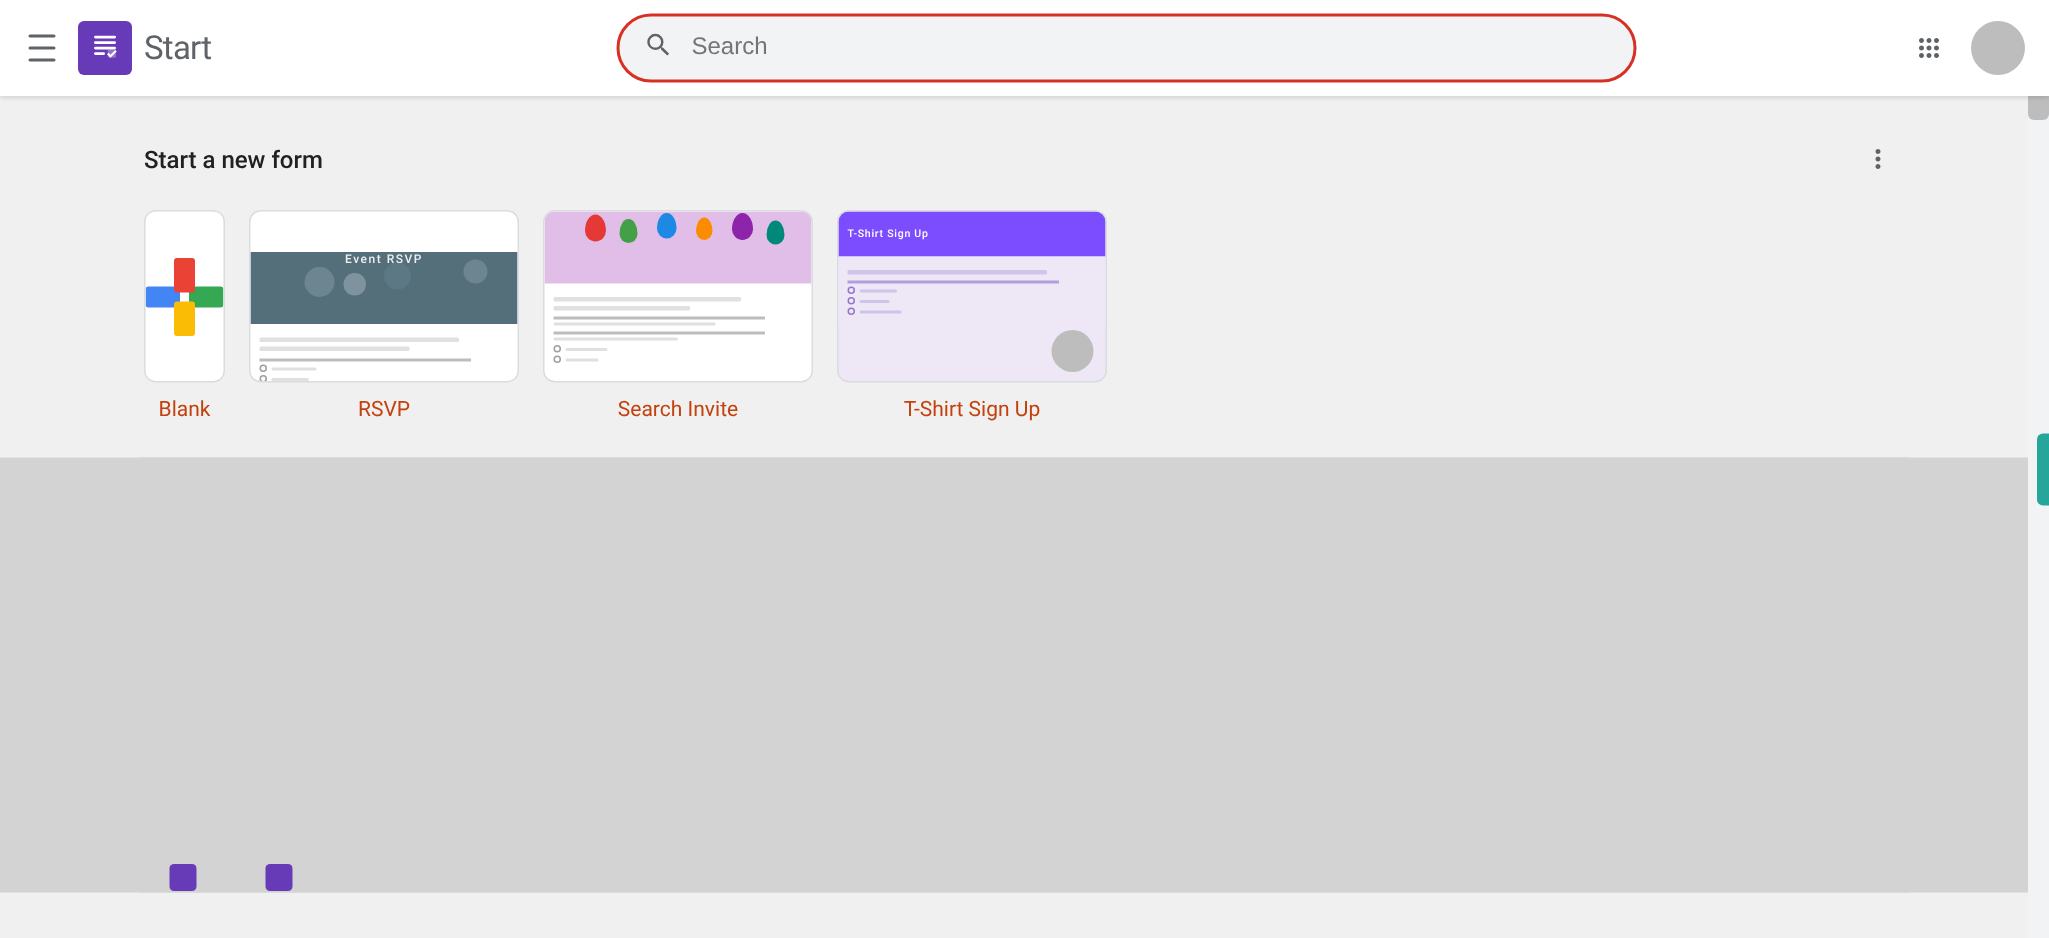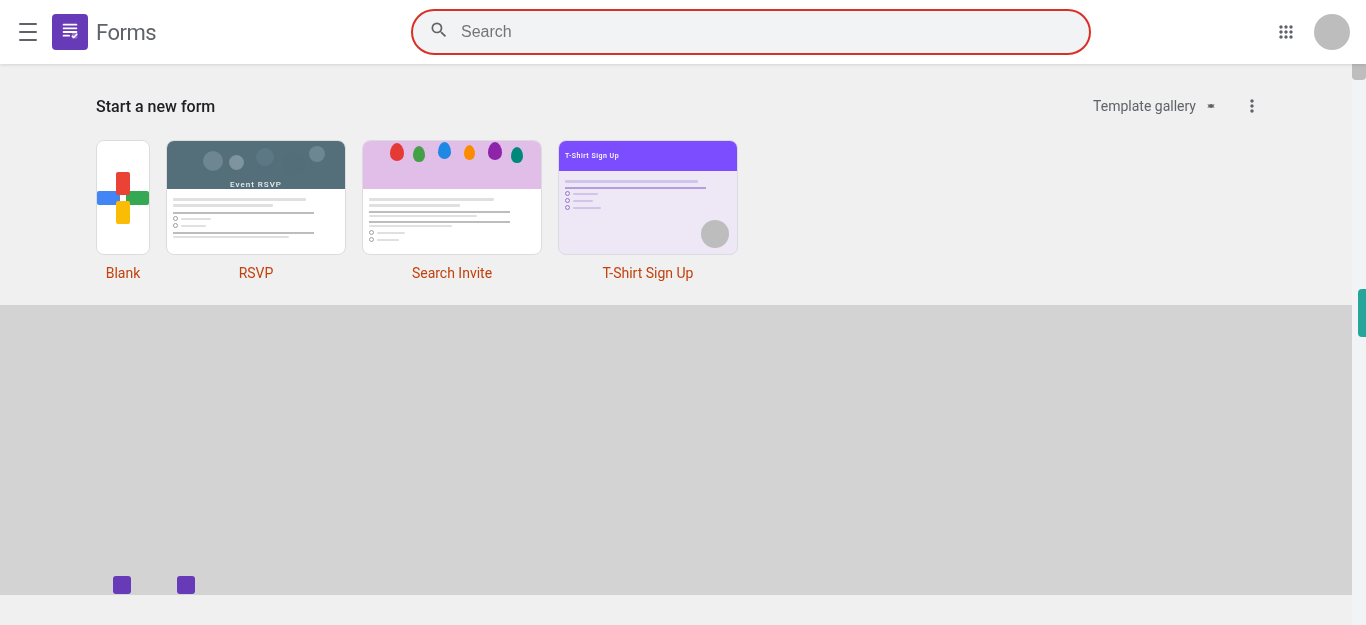--- a/index.html
+++ b/index.html
@@ -234,21 +234,21 @@
       <div class="logo-icon">
         <svg viewBox="0 0 24 24" fill="white">
           <rect x="4" y="3" width="16" height="2" rx="1"></rect>
           <rect x="4" y="7" width="16" height="2" rx="1"></rect>
           <rect x="4" y="11" width="16" height="2" rx="1"></rect>
           <rect x="4" y="15" width="8" height="2" rx="1"></rect>
           <rect x="14" y="13" width="6" height="6" rx="1" fill="white" opacity="0.3"></rect>
           <polyline points="14,16 16,18 20,14" stroke="white" stroke-width="1.5" fill="none"></polyline>
         </svg>
       </div>
-      <span class="app-name">Forms</span>
+      <span class="app-name">Start</span>
     </div>
   </div>
 
   <div class="search-container">
     <div class="search-box">
       <span class="search-icon">
         <svg width="20" height="20" viewBox="0 0 24 24" fill="#5f6368">
           <path d="M15.5 14h-.79l-.28-.27A6.471 6.471 0 0 0 16 9.5 6.5 6.5 0 1 0 9.5 16c1.61 0 3.09-.59 4.23-1.57l.27.28v.79l5 4.99L20.49 19l-4.99-5zm-6 0C7.01 14 5 11.99 5 9.5S7.01 5 9.5 5 14 7.01 14 9.5 11.99 14 9.5 14z"></path>
         </svg>
       </span>
@@ -264,27 +264,20 @@
     </div>
     <div class="avatar"></div>
   </div>
 </div>
 
 <div class="main-content">
 
   <div class="template-section-header">
     <span class="section-title">Start a new form</span>
     <div class="header-right-controls">
-      <div class="template-gallery-btn">
-        <span>Template gallery</span>
-        <svg width="18" height="18" viewBox="0 0 24 24" fill="#5f6368">
-          <path d="M7 14l5-5 5 5z"></path>
-          <path d="M7 10l5 5 5-5z"></path>
-        </svg>
-      </div>
       <div class="more-btn">
         <svg width="20" height="20" viewBox="0 0 24 24" fill="#5f6368">
           <path d="M12 8c1.1 0 2-.9 2-2s-.9-2-2-2-2 .9-2 2 .9 2 2 2zm0 2c-1.1 0-2 .9-2 2s.9 2 2 2 2-.9 2-2-.9-2-2-2zm0 6c-1.1 0-2 .9-2 2s.9 2 2 2 2-.9 2-2-.9-2-2-2z"></path>
         </svg>
       </div>
     </div>
   </div>
 
   <div class="templates-grid">
 
@@ -303,21 +296,21 @@
         </div>
       </div>
       <span class="template-label">Blank</span>
     </div>
 
 
     <div class="template-card">
       <div class="template-thumbnail" style="background:#fff;">
         <div style="height:100%;">
 
-          <div style="width:100%; height:48px; background:#546e7a; display:flex; align-items:flex-end; justify-content:center; position:relative; overflow:hidden;">
+          <div style="width:100%; height:48px; background:#546e7a; display:flex; align-items:flex-start; justify-content:center; position:relative; overflow:hidden;margin-top:27px;">
 
             <div style="position:absolute; width:100%; height:100%; opacity:0.7;">
               <div style="position:absolute; width:20px; height:20px; border-radius:50%; background:#78909c; left:20%; top:20%;"></div>
               <div style="position:absolute; width:15px; height:15px; border-radius:50%; background:#90a4ae; left:35%; top:30%;"></div>
               <div style="position:absolute; width:18px; height:18px; border-radius:50%; background:#607d8b; left:50%; top:15%;"></div>
               <div style="position:absolute; width:22px; height:22px; border-radius:50%; background:#546e7a; left:65%; top:25%;"></div>
               <div style="position:absolute; width:16px; height:16px; border-radius:50%; background:#78909c; left:80%; top:10%;"></div>
             </div>
             <span style="color:#eceff1; font-size:8px; font-weight:500; letter-spacing:1px; z-index:1;">Event RSVP</span>
           </div>

